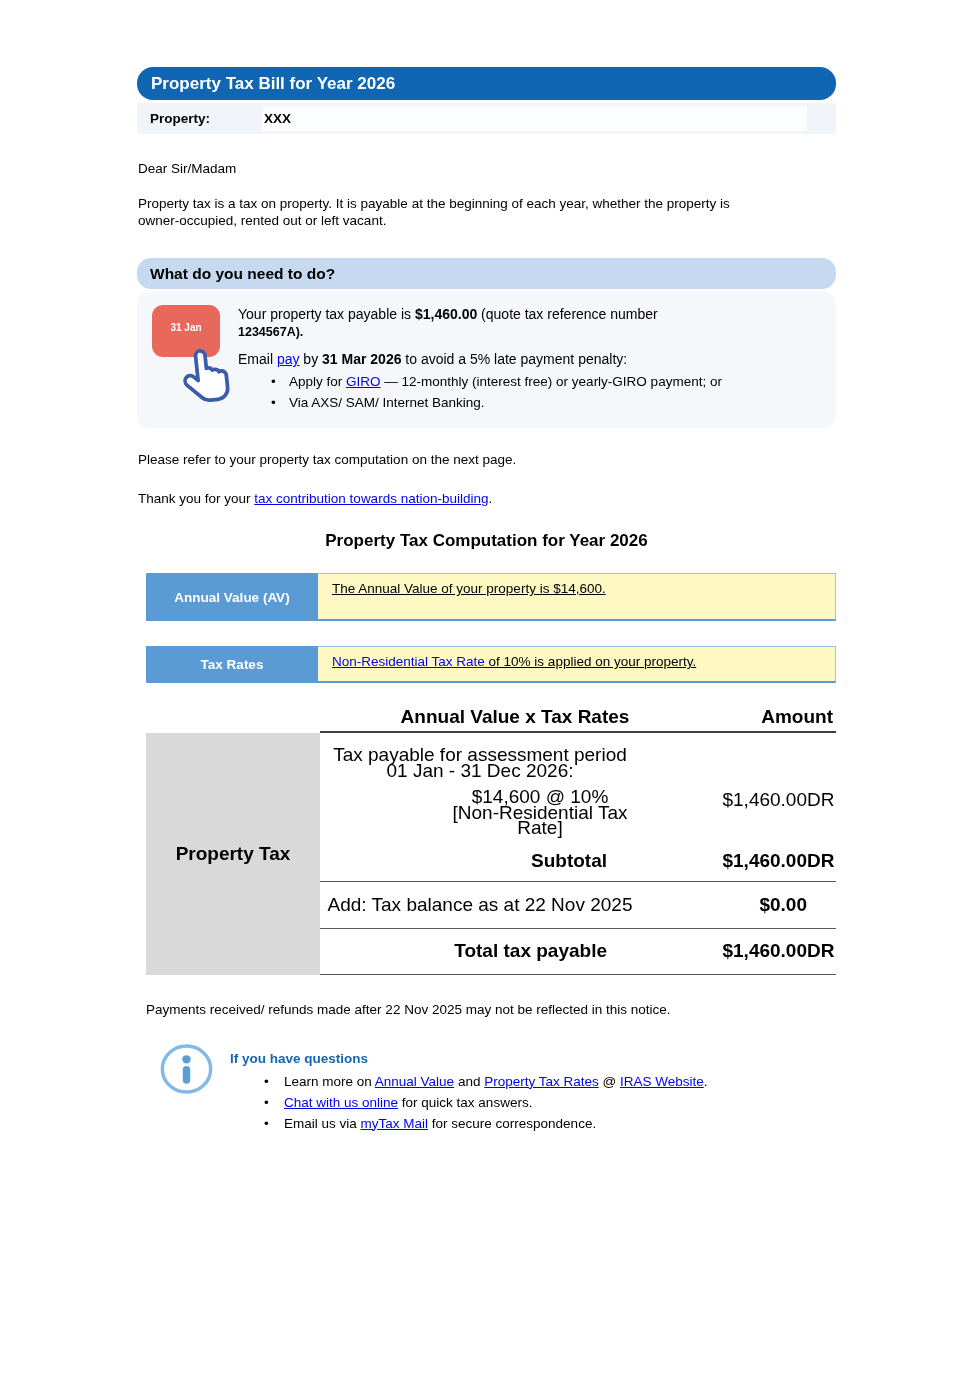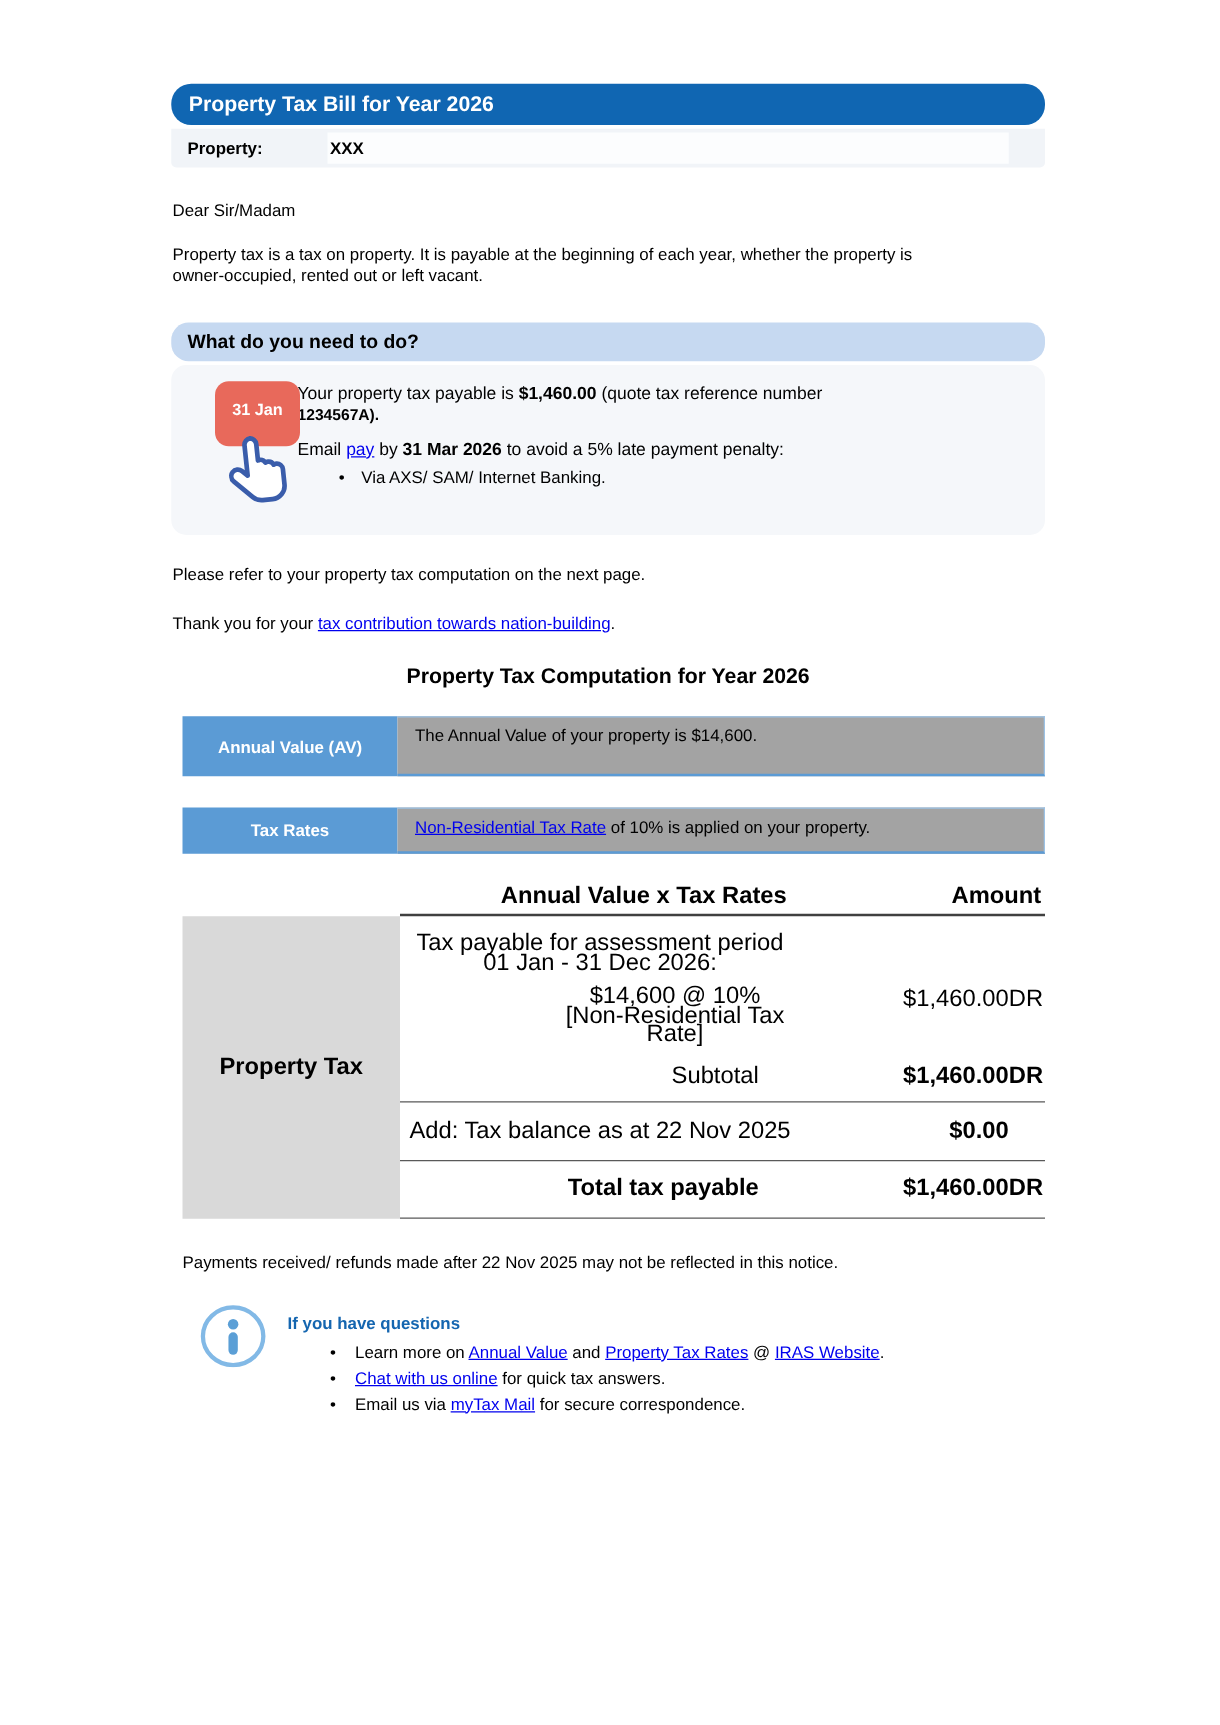--- a/index.html
+++ b/index.html
@@ -43,22 +43,22 @@
   }
 
   
   .action-box {
     margin-top:3px; height:136px; background:#f5f7fa; border-radius:12px;
     display:flex; padding:13px 15px 0 15px;
   }
   .badge-col { width:86px; flex:none; position:relative; }
   .date-badge {
     width:68px; height:52px; background:#e8695b; border-radius:11px;
-    color:#fff; font-weight:bold; font-size:13px;
-    display:flex; align-items:center; justify-content:center; padding-bottom:8px;margin-left:20px;
+    color:#fff; font-weight:bold; font-size:10px;
+    display:flex; align-items:center; justify-content:center; padding-bottom:8px;
   }
   .hand-icon { position:absolute; left:31px; top:42px; width:50px; height:60px; transform:rotate(-6deg); }
   .action-text { flex:1; font-size:14px; padding-top:1px; }
   .payable { line-height:17px; }
   .ref { font-size:12.5px; font-weight:bold; }
   .pay-line { margin-top:10px; }
   .todo-bullets { list-style:none; margin-top:5px; }
   .todo-bullets li { position:relative; padding-left:51px; font-size:13.5px; line-height:20.5px; }
   .todo-bullets li::before { content:"•"; position:absolute; left:33px; }
 
@@ -70,23 +70,24 @@
 
   
   .info-row { display:flex; margin-left:9px; }
   .av-row { margin-top:22px; height:48px; }
   .rates-row { margin-top:25px; height:37px; }
   .info-label {
     width:172px; flex:none; background:#5b9bd5; color:#fff; font-weight:bold;
     font-size:13.5px; display:flex; align-items:center; justify-content:center; text-align:center;
   }
   .info-content {
-    flex:1; background:#a3a3a3; font-size:13.5px;
+    flex:1; background:#fef9c3; font-size:13.5px;
     border:1px solid #9cc2e5; border-left:none; border-bottom:2px solid #5b9bd5;
     padding:7px 0 0 14px;
+    text-decoration:underline;
   }
 
   
   .comp-table { margin-left:9px; margin-top:23px; font-size:19px; }
   .t-header { display:flex; margin-left:174px; border-bottom:2px solid #404040; padding-bottom:3px; }
   .h-desc { width:390px; text-align:center; font-weight:bold; }
   .h-amount { flex:1; text-align:right; font-weight:bold; padding-right:3px; }
   .t-body { display:flex; align-items:stretch; }
   .side-box {
     width:174px; flex:none; background:#d9d9d9;
@@ -95,21 +96,21 @@
   .t-rows { width:516px; }
   .sectionA { border-bottom:1px solid #595959; padding-bottom:9px; }
   .period-block { margin-top:14px; width:320px; text-align:center; line-height:15.5px; }
   .calc-row { display:flex; margin-top:11px; }
   .calc-cell { width:320px; text-align:center; line-height:15.5px; }
   .calc-block { display:inline-block; margin-left:120px; text-align:center; }
   .amt-cell { flex:1; display:flex; justify-content:flex-end; align-items:flex-start; padding-right:5px; }
   .amt-suffix { width:24px; text-align:right; }
   .subtotal-row, .balance-row, .total-row { display:flex; }
   .subtotal-row { margin-top:14px; }
-  .sub-label { width:320px; text-align:right; padding-right:33px; }
+  .sub-label { width:320px; text-align:right; padding-right:33px;font-weight:bold; }
   .balance-row { border-bottom:1px solid #595959; padding:12px 0; }
   .balance-label { width:320px; text-align:center; }
   .total-row { border-bottom:1px solid #595959; padding:11px 0 12px 0; }
   .total-label { width:320px; text-align:right; padding-right:33px; font-weight:bold; }
   .bold { font-weight:bold; }
 
   .notice { margin:27px 0 0 9px; font-size:13.5px; }
 
   
   .questions { margin-top:25px; padding-left:23px; display:flex; }
@@ -149,20 +150,21 @@
           <span>31 Jan</span>
         </div>
         <svg class="hand-icon" viewBox="0 0 28 33">
           <path d="M11.2 1.4c-1.6 0-2.9 1.3-2.9 2.9v13.6l-2.3-2.3c-1.2-1.2-3.1-1.2-4.2 0-1.2 1.2-1.2 3.1 0 4.2l7.8 7.9c1.1 1.1 2.7 1.8 4.3 1.8h4.4c3.3 0 6-2.7 6-6v-6.9c0-1.5-1.2-2.7-2.7-2.7-.4 0-.8.1-1.2.3-.4-1-1.3-1.6-2.4-1.6-.4 0-.9.1-1.2.3-.4-.9-1.3-1.5-2.3-1.5-.3 0-.6.1-.9.2V4.3c0-1.6-1.3-2.9-2.9-2.9z" fill="#ffffff" stroke="#3a5dab" stroke-width="2.1" stroke-linejoin="round"></path>
         </svg>
       </div>
       <div class="action-text">
         <p class="payable"><span>Your property tax payable is </span><span class="bold">$1,460.00</span><span> (quote tax reference number</span><br><span class="ref">1234567A).</span></p>
         <p class="pay-line"><span>Email </span><a class="doc-link">pay</a><span> by </span><span class="bold">31 Mar 2026</span><span> to avoid a 5% late payment penalty:</span></p>
         <ul class="todo-bullets">
+          <li><span>Apply for </span><a class="doc-link">GIRO</a><span> — 12-monthly (interest free) or yearly-GIRO payment; or</span></li>
           <li><span>Via AXS/ SAM/ Internet Banking.</span></li>
         </ul>
       </div>
     </div>
 
     <p class="refer">Please refer to your property tax computation on the next page.</p>
 
     <p class="thanks"><span>Thank you for your </span><a class="doc-link">tax contribution towards nation-building</a><span>.</span></p>
 
     <h2 class="comp-title">Property Tax Computation for Year 2026</h2>

